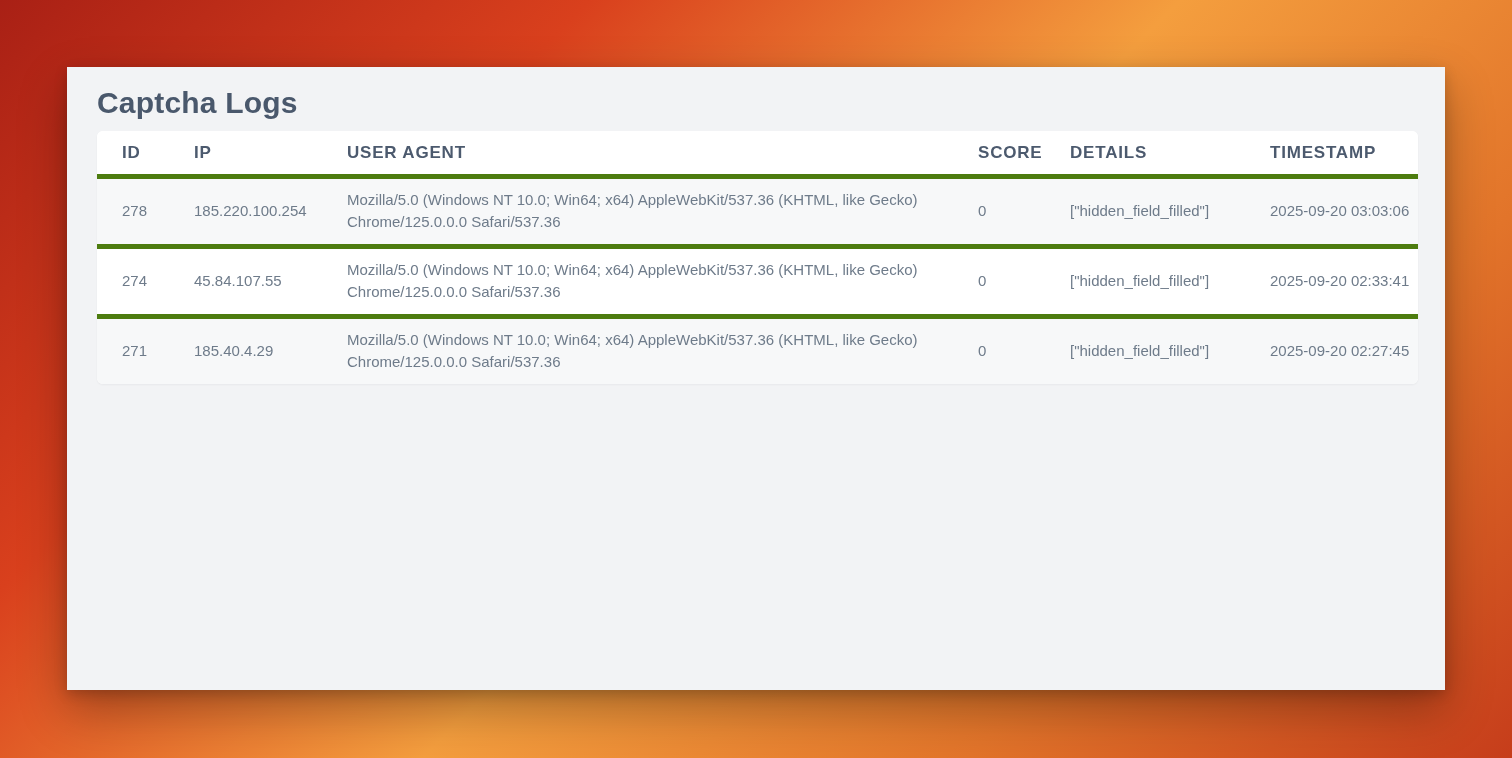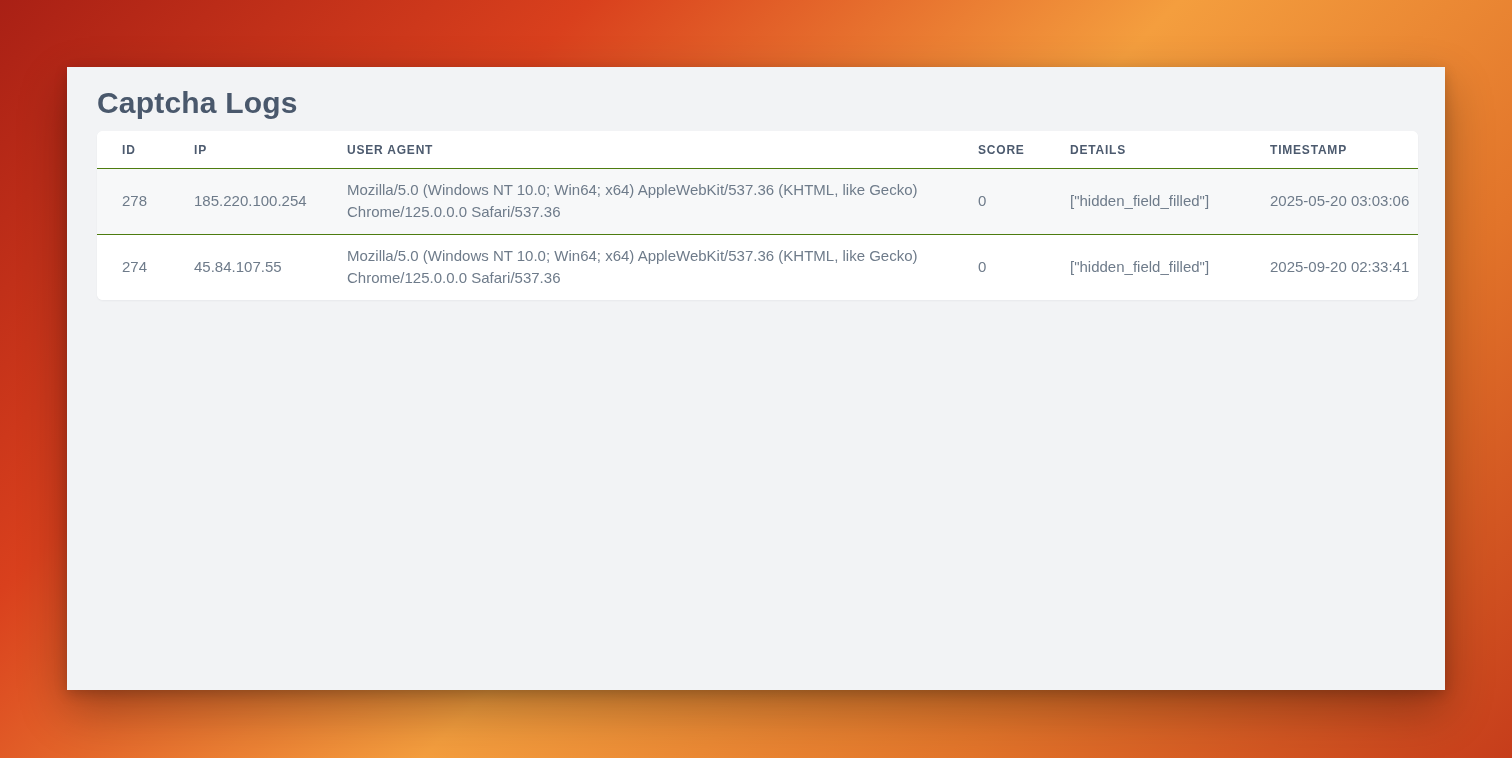--- a/index.html
+++ b/index.html
@@ -38,36 +38,36 @@
     table-layout: fixed;
   }
   col.c-id { width: 97px; }
   col.c-ip { width: 153px; }
   col.c-ua { width: 631px; }
   col.c-score { width: 92px; }
   col.c-details { width: 200px; }
   col.c-ts { width: auto; }
   thead th {
     text-align: left;
-    font-size: 12px;
+    font-size: 17px;
     font-weight: 700;
     letter-spacing: 0.8px;
     color: #4c5a6e;
     padding: 12px 10px 11px 0;
     background: #ffffff;
   }
   tbody td {
     font-size: 15px;
     line-height: 22px;
     color: #6e7b8a;
     padding: 10px 12px 11px 0;
     vertical-align: middle;
   }
   th:first-child, td:first-child { padding-left: 25px; }
-  tbody tr { border-top: 1px solid #4d7c0f; height: 65px; }
+  tbody tr { border-top: 5px solid #4d7c0f; height: 65px; }
   tbody tr:nth-child(odd) { background: #f7f8f9; }
   tbody tr:nth-child(even) { background: #ffffff; }
   td.ua-cell { padding-right: 40px; margin-left: 16px; }
   td.ts-cell { padding-right: 6px; }
 </style>
 </head>
 <body>
 
 <div class="card">
   <h1 class="page-title">Captcha Logs</h1>
@@ -92,33 +92,41 @@
           <th>TIMESTAMP</th>
         </tr>
       </thead>
       <tbody>
   <tr>
     <td>278</td>
     <td>185.220.100.254</td>
     <td class="ua-cell">Mozilla/5.0 (Windows NT 10.0; Win64; x64) AppleWebKit/537.36 (KHTML, like Gecko) Chrome/125.0.0.0 Safari/537.36</td>
     <td>0</td>
     <td>["hidden_field_filled"]</td>
-    <td class="ts-cell">2025-05-20 03:03:06</td>
+    <td class="ts-cell">2025-09-20 03:03:06</td>
   </tr>
 
 
 
 
   <tr>
     <td>274</td>
     <td>45.84.107.55</td>
     <td class="ua-cell">Mozilla/5.0 (Windows NT 10.0; Win64; x64) AppleWebKit/537.36 (KHTML, like Gecko) Chrome/125.0.0.0 Safari/537.36</td>
     <td>0</td>
     <td>["hidden_field_filled"]</td>
     <td class="ts-cell">2025-09-20 02:33:41</td>
   </tr>
 
 
 
+  <tr>
+    <td>271</td>
+    <td>185.40.4.29</td>
+    <td class="ua-cell">Mozilla/5.0 (Windows NT 10.0; Win64; x64) AppleWebKit/537.36 (KHTML, like Gecko) Chrome/125.0.0.0 Safari/537.36</td>
+    <td>0</td>
+    <td>["hidden_field_filled"]</td>
+    <td class="ts-cell">2025-09-20 02:27:45</td>
+  </tr>
 </tbody>
     </table>
   </div>
 </div>
 
 </body></html>

